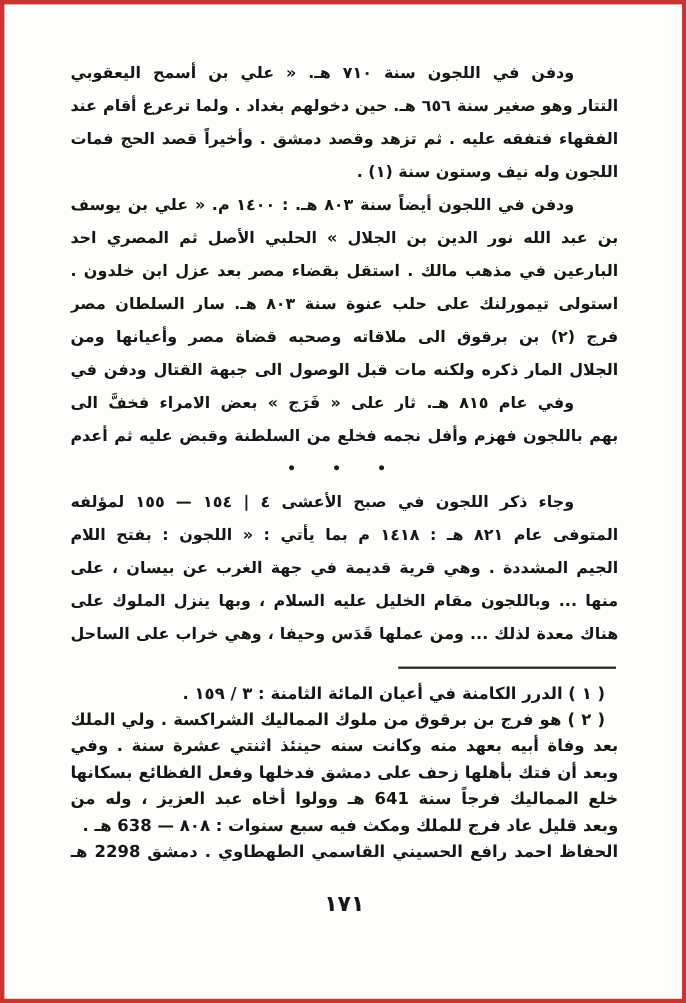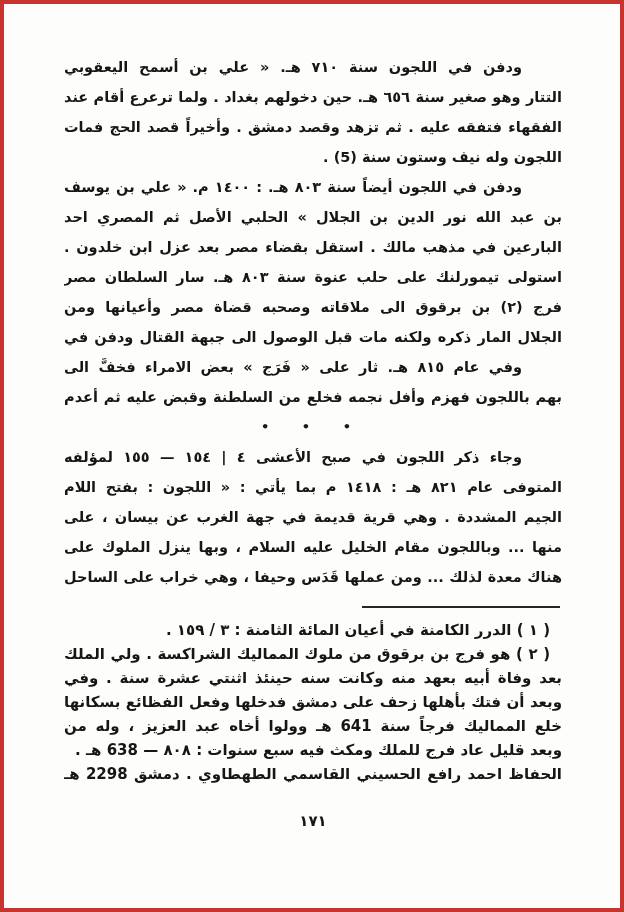--- a/index.html
+++ b/index.html
@@ -49,35 +49,35 @@
     font-size:15px;font-weight:bold;
     text-align:justify;text-align-last:justify;
     text-justify:inter-word;
     white-space:normal;overflow:hidden;
   }
   .fn.end{text-align-last:right;}
   .fn.first{text-indent:12px;}
   .page-number{
     margin-top:24px;
     text-align:center;text-align-last:center;
-    font-size:15px;font-weight:bold;
+    font-size:20px;font-weight:bold;
     height:22px;line-height:22px;
   }
 </style>
 </head>
 <body>
 
 <div class="page">
   <div class="text-block">
 
     <div>
       <div class="ln indent">ودفن في اللجون سنة ٧١٠ هـ. « علي بن أسمح اليعقوبي الشافعي » . أخذته</div>
       <div class="ln">التتار وهو صغير سنة ٦٥٦ هـ. حين دخولهم بغداد . ولما ترعرع أقام عند أحد</div>
       <div class="ln">الفقهاء فتفقه عليه . ثم تزهد وقصد دمشق . وأخيراً قصد الحج فمات في</div>
-      <div class="ln end">اللجون وله نيف وستون سنة (5) .</div>
+      <div class="ln end">اللجون وله نيف وستون سنة (١) .</div>
     </div>
 
     <div>
       <div class="ln indent">ودفن في اللجون أيضاً سنة ٨٠٣ هـ. : ١٤٠٠ م. « علي بن يوسف بن مكي</div>
       <div class="ln">بن عبد الله نور الدين بن الجلال » الحلبي الأصل ثم المصري احد العلماء</div>
       <div class="ln">البارعين في مذهب مالك . استقل بقضاء مصر بعد عزل ابن خلدون . فلما</div>
       <div class="ln">استولى تيمورلنك على حلب عنوة سنة ٨٠٣ هـ. سار السلطان مصر الناصر</div>
       <div class="ln">فرج (٢) بن برقوق الى ملاقاته وصحبه قضاة مصر وأعيانها ومن جملتهم ابن</div>
       <div class="ln">الجلال المار ذكره ولكنه مات قبل الوصول الى جبهة القتال ودفن في اللجون(٣) .</div>
     </div>

